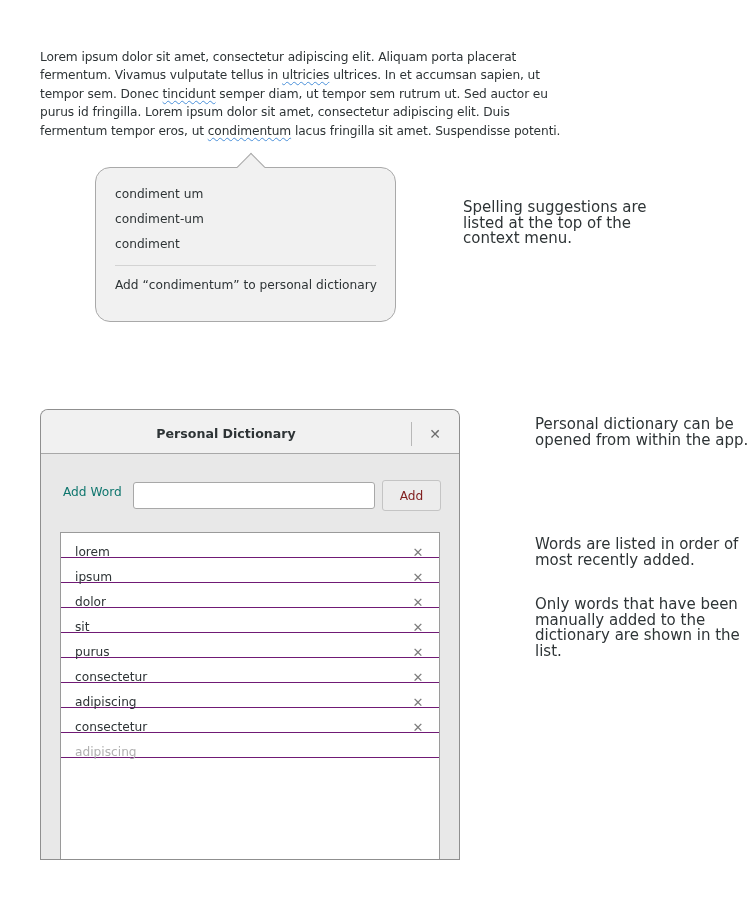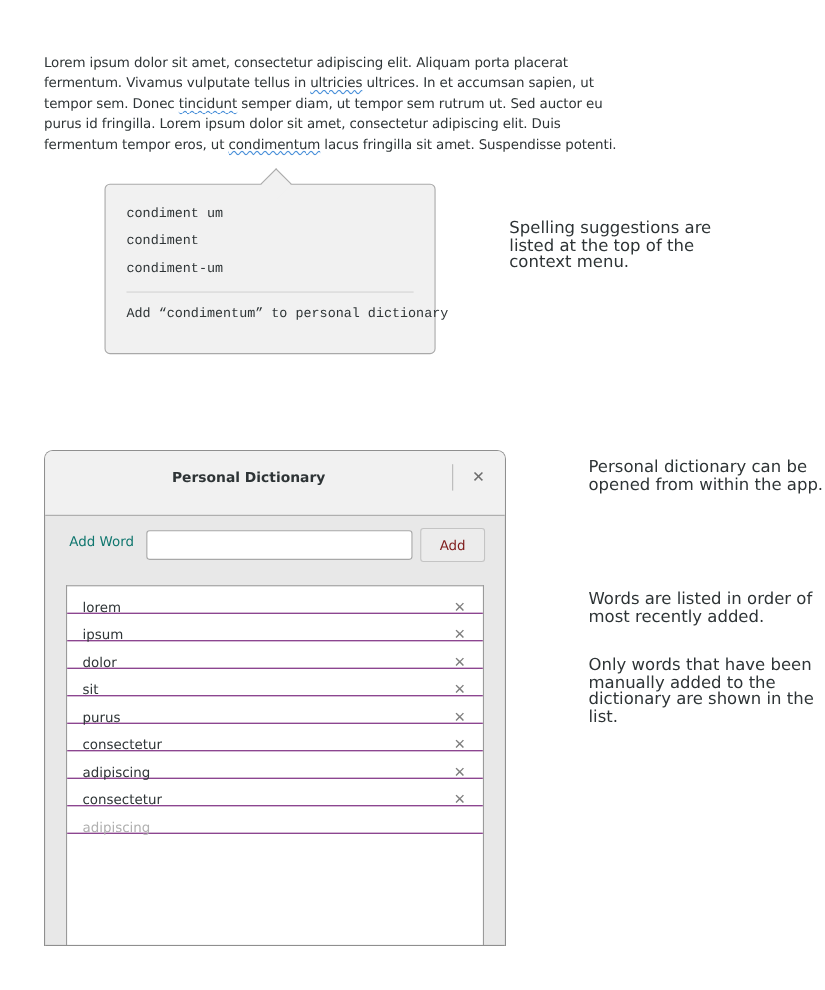--- a/index.html
+++ b/index.html
@@ -17,21 +17,21 @@
     }
     .misspelled {
       text-decoration: underline wavy #4a90d9;
       text-decoration-thickness: 1px;
       text-underline-offset: 2px;
     }
 
     
     .popover {
       position: absolute; left: 95px; top: 167px; width: 301px; height: 155px;
-      background: #f1f1f1; border: 1px solid #a9a9a9; border-radius: 5px; font-family: Liberation Mono, monospace;
+      background: #f1f1f1; border: 1px solid #a9a9a9; border-radius: 15px;
     }
     .popover-arrow {
       position: absolute; left: 145px; top: -11px; width: 20px; height: 20px;
       background: #f1f1f1; border-left: 1px solid #a9a9a9; border-top: 1px solid #a9a9a9;
       transform: rotate(45deg);
     }
     .popover-inner { position: absolute; left: 0; top: 0; right: 0; bottom: 0; padding: 14px 19px 0 19px; }
     .menu-item {
       font-size: 12.2px; color: #2e3436; height: 25px; line-height: 25px;
       cursor: default; white-space: nowrap;
@@ -45,21 +45,21 @@
     
     .dialog {
       position: absolute; left: 40px; top: 409px; width: 420px; height: 451px;
       background: #e8e8e8; border: 1px solid #8f8f8f; border-bottom: none;
       border-radius: 8px 8px 0 0; overflow: hidden;
     }
     .dialog::after {
       content: ""; position: absolute; left: 0; right: 0; bottom: 0; height: 1px; background: #8f8f8f;
     }
     .titlebar {
-      position: relative; height: 59px; background: #f1f1f1; border-bottom: 1px solid #a8a8a8; padding-left: 31px;
+      position: relative; height: 44px; background: #f1f1f1; border-bottom: 1px solid #a8a8a8; padding-left: 31px;
     }
     .title {
       position: absolute; left: 0; right: 48px; top: 0; height: 47px; line-height: 47px;
       text-align: center; font-weight: bold; font-size: 12.6px; color: #2e3436;
     }
     .title-sep {
       position: absolute; right: 47px; top: 12px; width: 1px; height: 24px; background: #b8b8b8;
     }
     .close-btn {
       position: absolute; right: 10px; top: 12px; width: 28px; height: 24px;
@@ -104,22 +104,22 @@
 <body>
 
 <div class="page">
 
   <p class="para" id="para"><span>Lorem ipsum dolor sit amet, consectetur adipiscing elit. Aliquam porta placerat fermentum. Vivamus vulputate tellus in </span><span class="misspelled">ultricies</span><span> ultrices. In et accumsan sapien, ut tempor sem. Donec </span><span class="misspelled">tincidunt</span><span> semper diam, ut tempor sem rutrum ut. Sed auctor eu purus id fringilla. Lorem ipsum dolor sit amet, consectetur adipiscing elit. Duis fermentum tempor eros, ut </span><span class="misspelled">condimentum</span><span> lacus fringilla sit amet. Suspendisse potenti.</span></p>
 
   <div class="popover">
     <div class="popover-arrow"></div>
     <div class="popover-inner">
       <div class="menu-item">condiment um</div>
+      <div class="menu-item">condiment-um</div>
       <div class="menu-item">condiment</div>
-      <div class="menu-item">condiment-um</div>
       <div class="menu-sep"></div>
       <div class="menu-item">Add “condimentum” to personal dictionary</div>
     </div>
   </div>
 
   <div class="note" style="left:425px; top:200px; width:220px;">Spelling suggestions are listed at the top of the context menu.</div>
 
   <div class="dialog">
     <div class="titlebar">
       <div class="title">Personal Dictionary</div>

